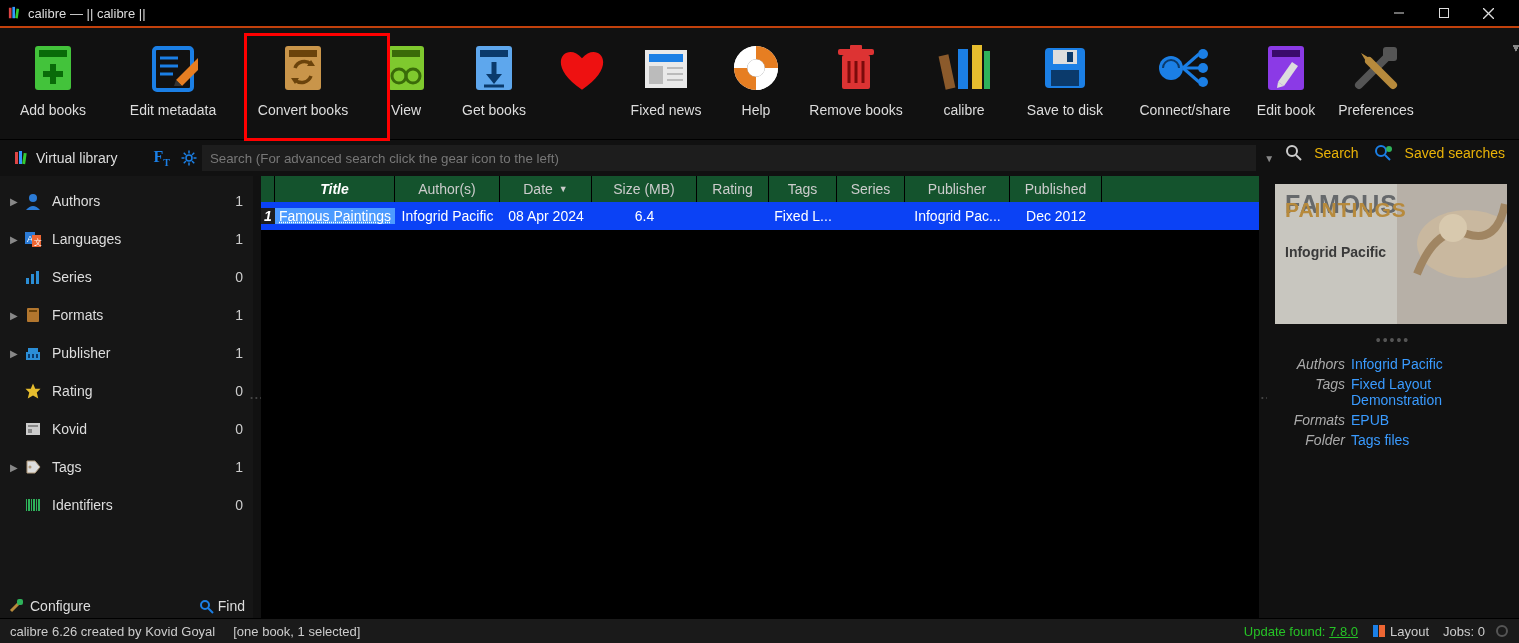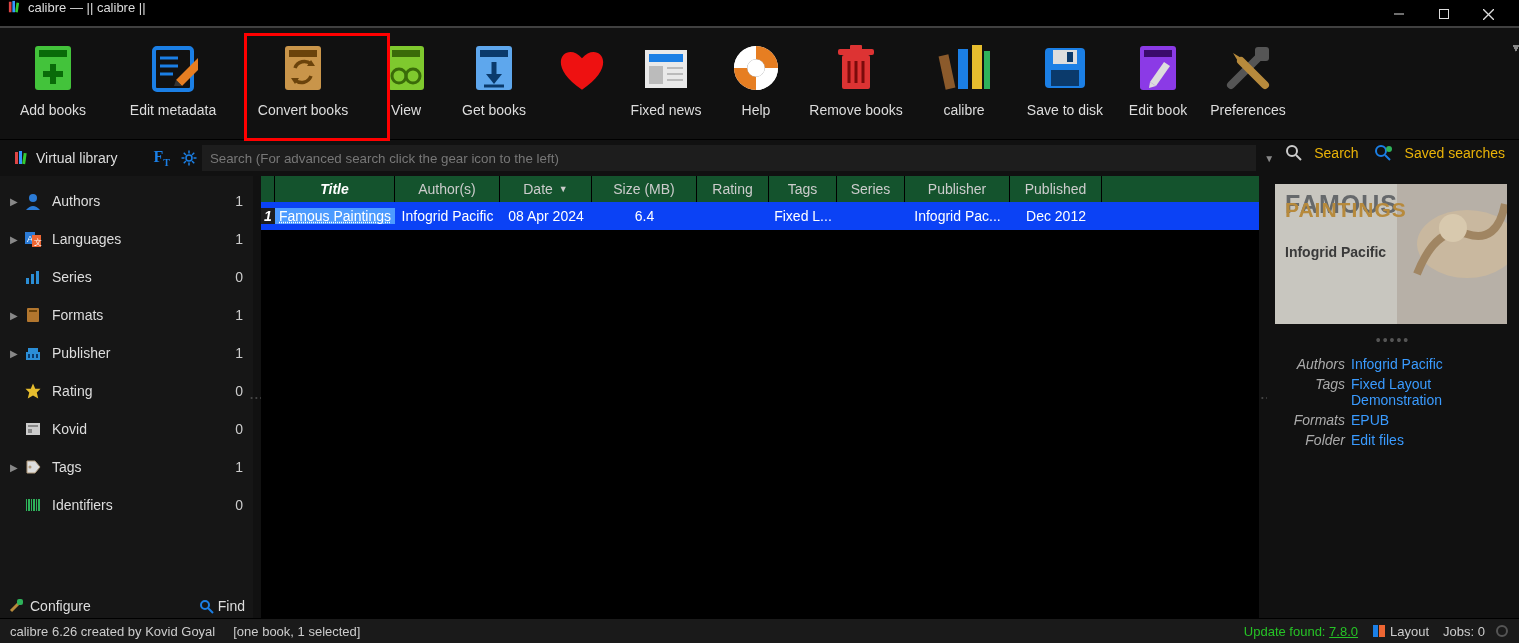--- a/index.html
+++ b/index.html
@@ -1,17 +1,17 @@
 <!DOCTYPE html>
 <html><head>
 <meta charset="utf-8">
 <style>
   * { box-sizing: border-box; margin:0; padding:0; }
   body { background:#060606; color:#ddd; font-family: "Segoe UI", Arial, sans-serif; font-size:14px; width:1519px; height:643px; overflow:hidden; position:relative; }
-  .title-bar { height:28px; display:flex; align-items:flex-start; padding:0 8px; background:#000; font-size:13px; border-bottom:2px solid #404040;}
+  .title-bar { height:28px; display:flex; align-items:center; padding:0 8px; background:#000; font-size:13px; border-bottom:2px solid #c2410c;}
   .title-bar .title-icon { margin-right:6px; }
   .title-bar .spacer { flex:1; }
   .winbtn { width:45px; height:28px; display:flex; align-items:center; justify-content:center; }
   .toolbar { display:flex; align-items:flex-start; padding:4px 8px 0 8px; background:#111; height:112px; border-bottom:1px solid #000;}
   .tb-btn { display:flex; flex-direction:column; align-items:center; justify-content:flex-start; width:90px; padding-top:6px; position:relative;}
   .tb-btn .icon-slot { width:52px; height:60px; display:flex; align-items:center; justify-content:center;}
   .tb-btn .lbl { font-size:14px; color:#ddd; margin-top:4px; white-space:nowrap;}
   .drop-caret { width:14px; font-size:10px; color:#888; position:absolute; right:-6px; top:42px;}
   .tb-group { display:flex; align-items:flex-start;}
   .highlight-box {border:3px solid red; position:absolute; left:244px; top:33px; width:146px; height:108px; z-index:50; pointer-events:none;}
@@ -272,20 +272,37 @@
             <rect x="12" y="6" width="24" height="14" fill="#ddd"></rect>
             <rect x="10" y="26" width="28" height="16" fill="#0b3a6b"></rect>
             <rect x="26" y="8" width="6" height="10" fill="#0b3a6b"></rect>
           </svg>
       </div>
       <div class="lbl">Save to disk</div>
     </div>
     <div class="drop-caret">▼</div>
   </div>
 
+  <div class="tb-group" style="margin-left:18px">
+    <div class="tb-btn" style="width:110px">
+      <div class="icon-slot">
+        <svg width="56" height="48">
+            <circle cx="12" cy="24" r="12" fill="#1b7fe5"></circle>
+            <path d="M4 24 A8 8 0 0 1 20 24" fill="none" stroke="#0b3a6b" stroke-width="2"></path>
+            <circle cx="44" cy="10" r="5" fill="#1b7fe5"></circle>
+            <circle cx="44" cy="24" r="5" fill="#1b7fe5"></circle>
+            <circle cx="44" cy="38" r="5" fill="#1b7fe5"></circle>
+            <line x1="24" y1="24" x2="40" y2="10" stroke="#1b7fe5" stroke-width="3"></line>
+            <line x1="24" y1="24" x2="40" y2="24" stroke="#1b7fe5" stroke-width="3"></line>
+            <line x1="24" y1="24" x2="40" y2="38" stroke="#1b7fe5" stroke-width="3"></line>
+          </svg>
+      </div>
+      <div class="lbl">Connect/share</div>
+    </div>
+  </div>
 
   <div class="tb-group" style="margin-left:8px">
     <div class="tb-btn" style="width:76px">
       <div class="icon-slot">
         <svg width="44" height="52">
             <rect x="4" y="4" width="36" height="44" rx="3" fill="#8b3ae6"></rect>
             <rect x="8" y="8" width="28" height="7" fill="#3a0b6b"></rect>
             <path d="M14 40 L28 20 L34 24 L20 44 Z" fill="#ddd"></path>
             <polygon points="14 40 20 44 13 46" fill="#ddd"></polygon>
           </svg>
@@ -539,21 +556,21 @@
     </div>
     <div style="text-align:center;color:#555;letter-spacing:2px">•••••</div>
     <div class="meta-grid">
       <div class="meta-k">Authors</div>
       <div class="meta-v">Infogrid Pacific</div>
       <div class="meta-k">Tags</div>
       <div class="meta-v">Fixed Layout Demonstration</div>
       <div class="meta-k">Formats</div>
       <div class="meta-v">EPUB</div>
       <div class="meta-k">Folder</div>
-      <div class="meta-v">Edit files</div>
+      <div class="meta-v">Tags files</div>
     </div>
   </div>
 </div>
 
 <div class="status">
   <span>calibre 6.26 created by Kovid Goyal</span>
   <span class="sep"></span>
   <span>[one book, 1 selected]</span>
   <span class="upd">
     <span>Update found:</span> <u>7.8.0</u>

